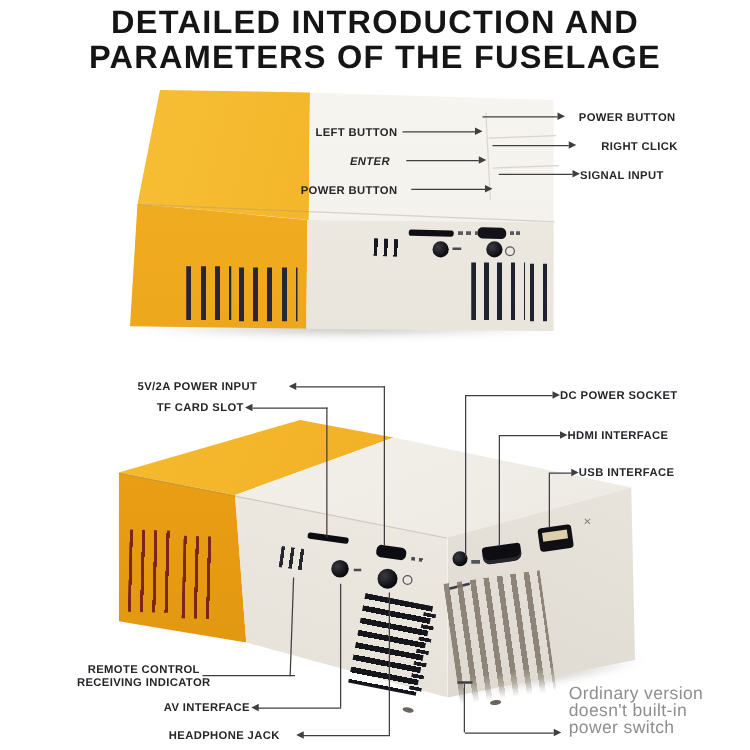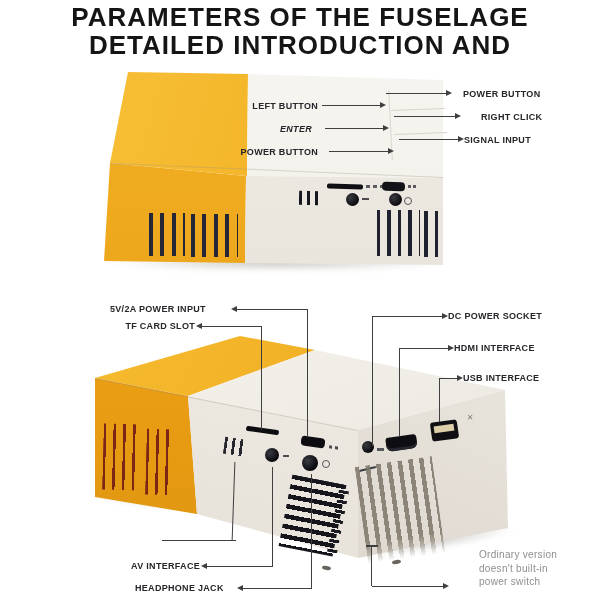--- a/index.html
+++ b/index.html
@@ -154,32 +154,32 @@
   #vl-usb{left:439px;top:378px;height:44px;}
   #l-remote{left:50px;width:130px;text-align:center;top:530px;line-height:11px;}
   #ln-remote{left:162px;top:540px;width:74px;}
   #vl-remote{left:233px;top:462px;height:79px;transform:rotate(2deg);}
   #l-av{left:100px;width:100px;text-align:right;top:561px;}
   #ln-av{left:206px;top:566px;width:67px;}           #ar-av{left:201px;top:563px;}
   #vl-av{left:272px;top:467px;height:99px;}
   #l-hp{left:135px;width:100px;top:583px;}
   #ln-hp{left:242px;top:588px;width:70px;}           #ar-hp{left:237px;top:585px;}
   #vl-hp{left:311px;top:474px;height:114px;}
-  #l-note{left:455px;top:548px;font-weight:400;font-size:10px;color:#8e8e92;line-height:13.5px;margin-left:24px;}
+  #l-note{left:455px;top:548px;font-weight:400;font-size:14px;color:#8e8e92;line-height:13.5px;}
   #ln-note{left:372px;top:586px;width:71px;}         #ar-note{left:443px;top:583px;}
   #vl-note{left:371px;top:547px;height:39px;}
 </style>
 </head>
 <body>
 
 <div class="stage">
 
   <div class="title">
+    <div>DETAILED INTRODUCTION AND</div>
     <div>PARAMETERS OF THE FUSELAGE</div>
-    <div>DETAILED INTRODUCTION AND</div>
   </div>
 
   <div class="abs det" id="t-shadow"></div>
   <div class="face" id="t-top-y"></div>
   <div class="face" id="t-top-w"></div>
   <div class="face" id="t-fr-y"></div>
   <div class="face" id="t-fr-w"></div>
   <div class="abs" id="t-fold"></div>
   <div class="det" id="t-vent-y1"></div>
   <div class="det" id="t-vent-y2"></div>
@@ -265,20 +265,24 @@
   <div class="vln" id="vl-dc"></div>
   <div class="lbl" id="l-hdmi">HDMI INTERFACE</div>
   <div class="ln" id="ln-hdmi"></div>
   <div class="ar ar-r" id="ar-hdmi"></div>
   <div class="vln" id="vl-hdmi"></div>
   <div class="lbl" id="l-usb">USB INTERFACE</div>
   <div class="ln" id="ln-usb"></div>
   <div class="ar ar-r" id="ar-usb"></div>
   <div class="vln" id="vl-usb"></div>
 
+  <div class="lbl" id="l-remote">
+    <span>REMOTE CONTROL</span>
+    <span>RECEIVING INDICATOR</span>
+  </div>
   <div class="ln" id="ln-remote"></div>
   <div class="vln" id="vl-remote"></div>
   <div class="lbl" id="l-av">AV INTERFACE</div>
   <div class="ln" id="ln-av"></div>
   <div class="ar ar-l" id="ar-av"></div>
   <div class="vln" id="vl-av"></div>
   <div class="lbl" id="l-hp">HEADPHONE JACK</div>
   <div class="ln" id="ln-hp"></div>
   <div class="ar ar-l" id="ar-hp"></div>
   <div class="vln" id="vl-hp"></div>

